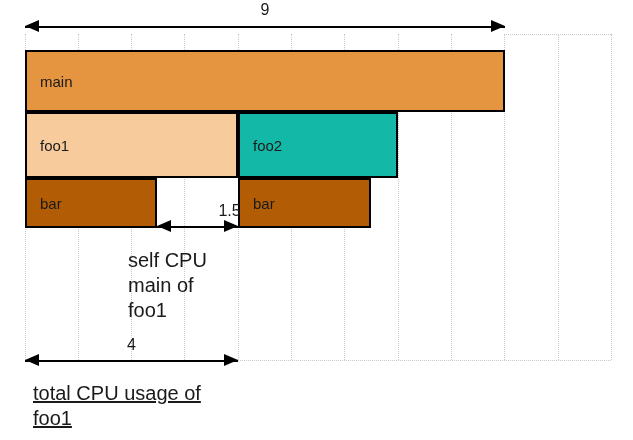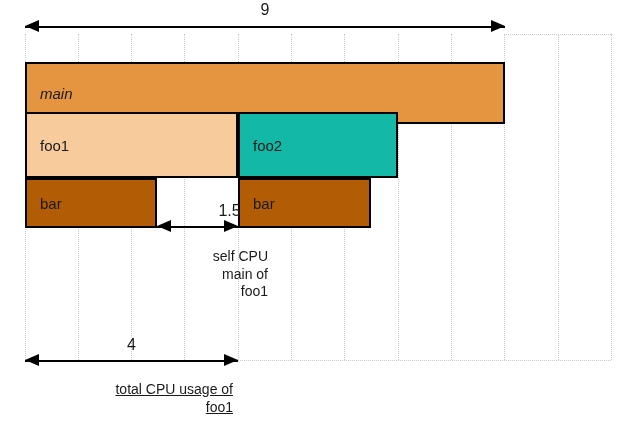--- a/index.html
+++ b/index.html
@@ -76,23 +76,23 @@
   .measure-value {
     position: absolute;
     font-size: 16px;
     color: #1a1a1a;
     text-align: center;
     white-space: nowrap;
     line-height: 1;
   }
   .caption {
     position: absolute;
-    font-size: 14px;
+    font-size: 20px;
     color: #1a1a1a;
-    text-align: right;
+    text-align: left;
     line-height: 1.25;
   }
 </style>
 </head>
 <body>
 
 <div id="stage">
 
   <div>
     <div class="gridline" style="left:25px;  top:34px; height:326px;"></div>
@@ -111,21 +111,21 @@
     <div class="gridline-h" style="left:504px; top:34px; width:107px;"></div>
   </div>
 
   <div class="measure-value" style="left:25px; top:2px; width:480px;">9</div>
   <div class="measure" style="left:25px; top:26px; width:480px;">
     <div class="shaft" style="left:0; width:480px;"></div>
     <div class="head left"></div>
     <div class="head right"></div>
   </div>
 
-  <div class="frame" style="left:25px; top:62px; width:480px; height:62px; background:#E5943F;font-style:italic;">
+  <div class="frame" style="left:25px; top:50px; width:480px; height:62px; background:#E5943F;">
     <span class="frame-label">main</span>
   </div>
 
   <div class="frame" style="left:25px; top:112px; width:213px; height:66px; background:#F8CB9C;">
     <span class="frame-label">foo1</span>
   </div>
 
   <div class="frame" style="left:238px; top:112px; width:160px; height:66px; background:#14b8a6;">
     <span class="frame-label">foo2</span>
   </div>

